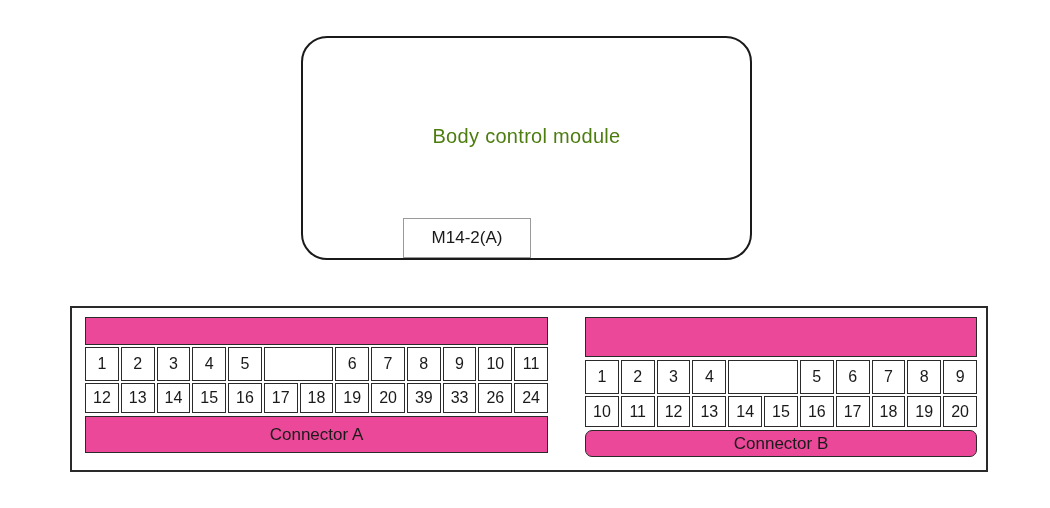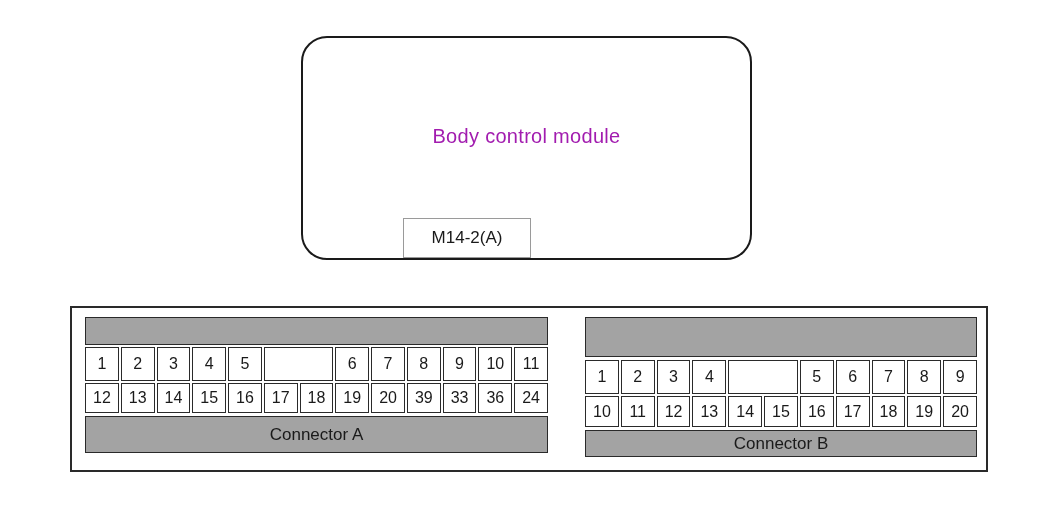--- a/index.html
+++ b/index.html
@@ -20,21 +20,21 @@
     border: 2px solid #1a1a1a;
     border-radius: 26px;
     background: #fff;
   }
   .bcm-title {
     position: absolute;
     left: 0; right: 0; top: 87px;
     text-align: center;
     font-size: 20px;
     letter-spacing: 0.3px;
-    color: #a21caf;
+    color: #4d7c0f;
   }
   .bcm-tag {
     position: absolute;
     bottom: 0;
     width: 128px; height: 40px;
     border: 1px solid #9a9a9a;
     background: #fff;
     display: flex; align-items: center; justify-content: center;
     font-size: 17px;
     color: #1a1a1a;
@@ -56,39 +56,39 @@
     position: absolute;
     top: 9px;
     display: flex;
     flex-direction: column;
   }
   .conn-a { left: 13px;  width: 463px; }
   .conn-b { left: 513px; width: 392px; }
 
   .band {
     border: 1.5px solid #2a2a2a;
-    background: #a3a3a3;
+    background: #ec4899;
     width: 100%;
   }
   .label-band {
     display: flex; align-items: center; justify-content: center;
     font-size: 17px;
     color: #1a1a1a;
   }
 
   .conn-a .top-band   { height: 28px; }
   .conn-a .pin-row    { margin-top: 2px; }
   .conn-a .row-1      { height: 34px; }
   .conn-a .row-2      { height: 30px; }
   .conn-a .label-band { height: 37px; margin-top: 3px; }
 
   .conn-b .top-band   { height: 40px; }
   .conn-b .row-1      { height: 34px; margin-top: 3px; }
   .conn-b .row-2      { height: 31px; margin-top: 2px; }
-  .conn-b .label-band { height: 27px; margin-top: 3px; }
+  .conn-b .label-band { height: 27px; margin-top: 3px; border-radius: 7px; }
 
   .pin-row {
     display: grid;
     column-gap: 2px;
     width: 100%;
   }
   .conn-a .pin-row { grid-template-columns: repeat(13, 1fr); }
   .conn-b .pin-row { grid-template-columns: repeat(11, 1fr); }
 
   .cell {
@@ -135,21 +135,21 @@
         <div class="cell">13</div>
         <div class="cell">14</div>
         <div class="cell">15</div>
         <div class="cell">16</div>
         <div class="cell">17</div>
         <div class="cell">18</div>
         <div class="cell">19</div>
         <div class="cell">20</div>
         <div class="cell">39</div>
         <div class="cell">33</div>
-        <div class="cell">36</div>
+        <div class="cell">26</div>
         <div class="cell">24</div>
       </div>
 
       <div class="band label-band">Connector A</div>
     </div>
 
     <div class="conn conn-b">
       <div class="band top-band"></div>
 
       <div class="pin-row row-1">

